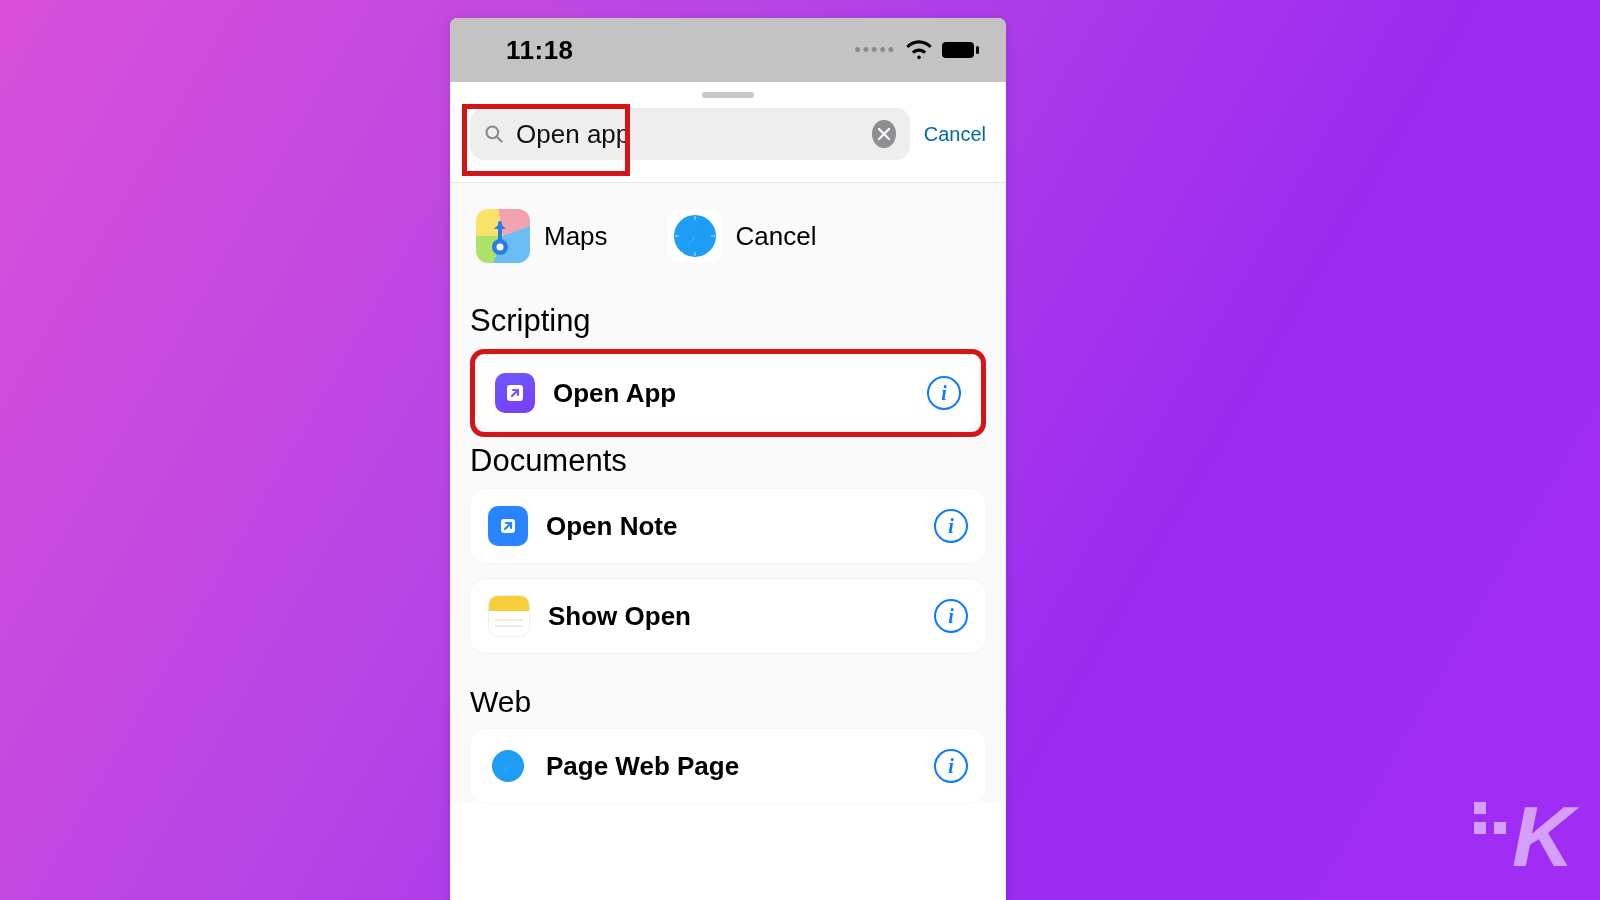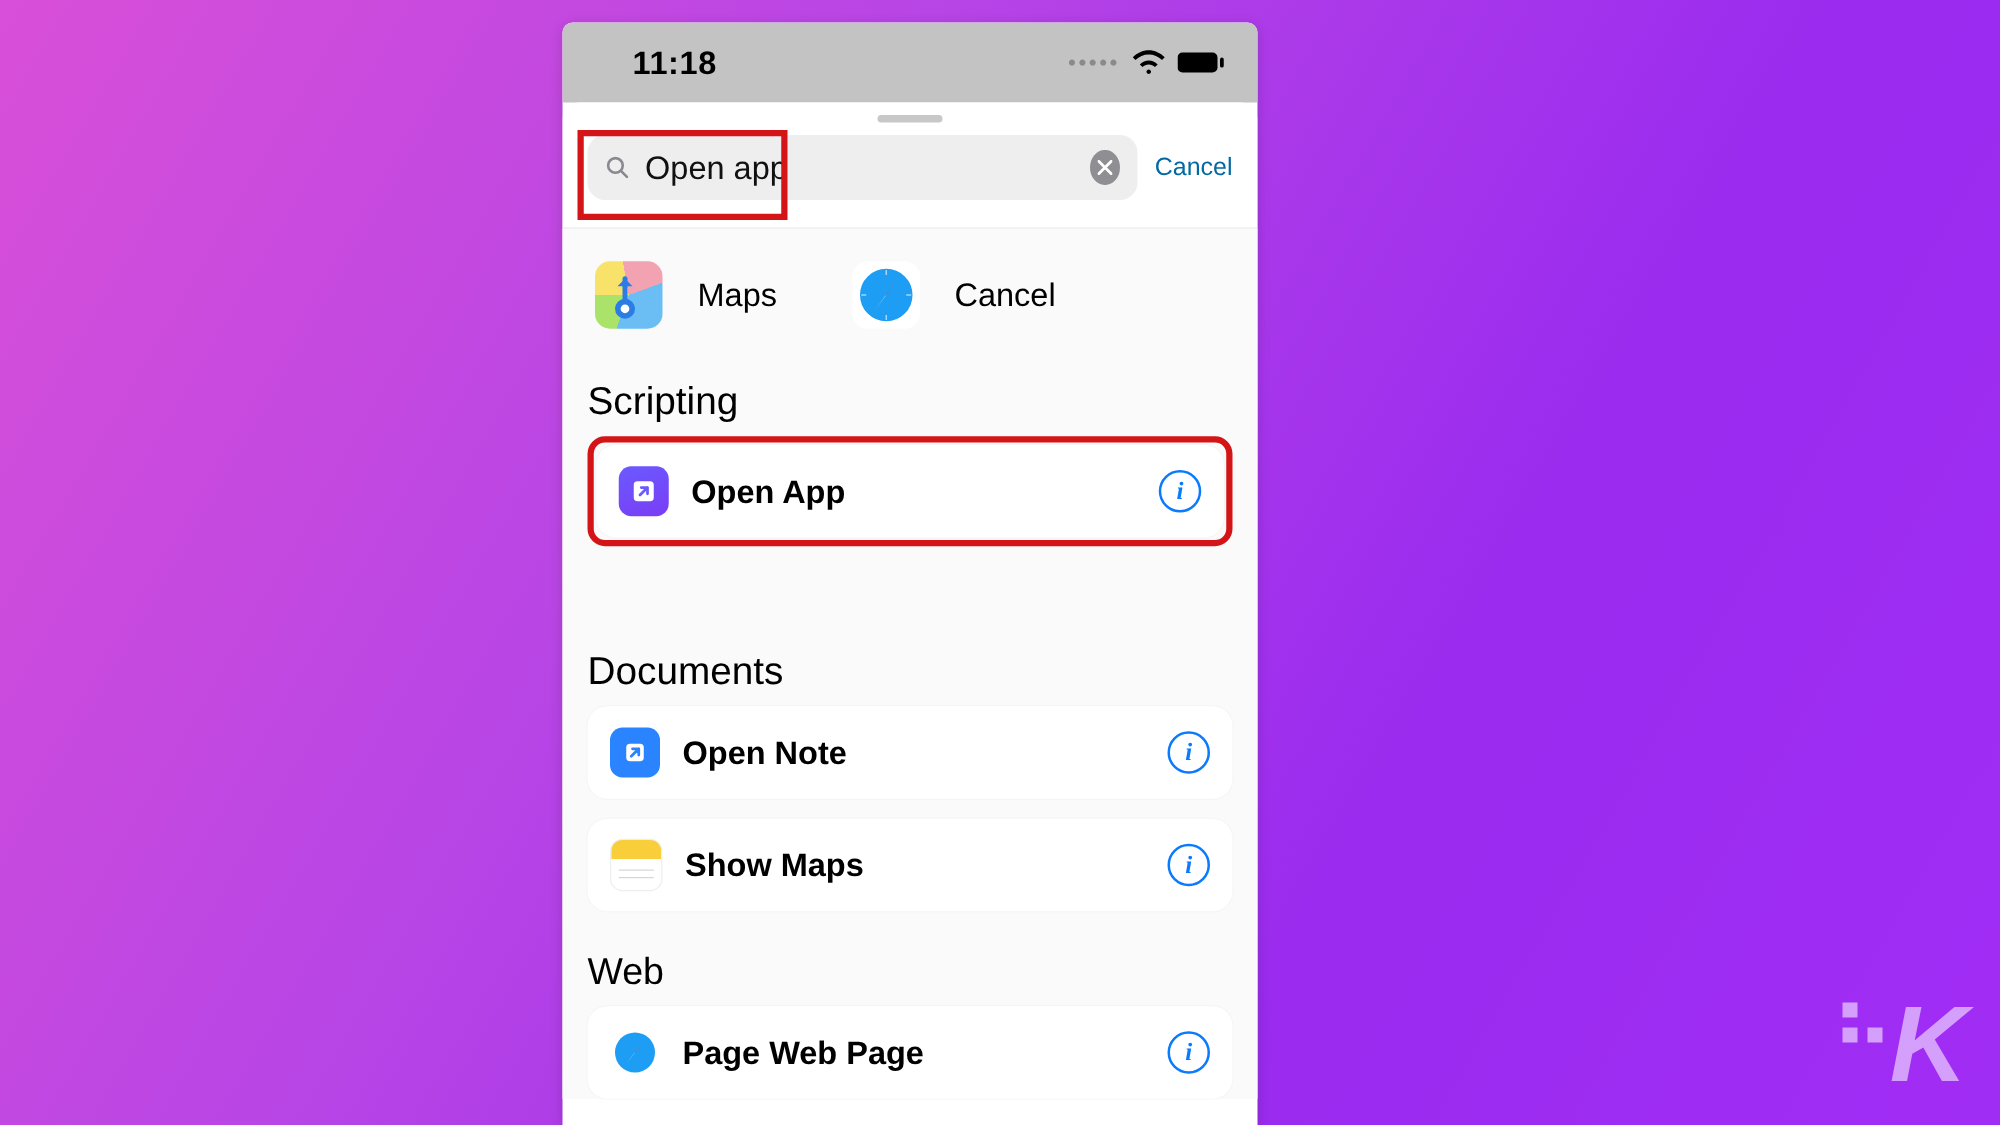--- a/index.html
+++ b/index.html
@@ -12,21 +12,21 @@
   .grabber{width:52px;height:6px;background:#c8c8c8;border-radius:4px;position:absolute;left:50%;top:10px;transform:translateX(-50%);}
   .searchrow{display:flex;align-items:center;padding:26px 20px 22px 20px;gap:14px;}
   .searchbox{flex:1;height:52px;background:#eee;border-radius:14px;display:flex;align-items:center;padding:0 14px;gap:10px;position:relative;}
   .searchbox input{border:none;outline:none;background:transparent;font-size:26px;color:#111;width:100%;}
   .clearbtn{width:28px;height:28px;border-radius:50%;background:#8f8f93;display:flex;align-items:center;justify-content:center;cursor:pointer;}
   .cancel{color:#0369a1;font-size:20px;cursor:pointer;}
   .hl-search{position:absolute;border:5px solid #d41518;pointer-events:none;}
   .divider{height:1px;background:#e7e7ea;margin:0;}
   .content{padding:0 20px 0 20px;background:#fafafb;}
   .apps-row{display:flex;gap:60px;padding:26px 6px 28px 6px;}
-  .appchip{display:flex;align-items:center;gap:28px;cursor:pointer;}
+  .appchip{display:flex;align-items:center;gap:14px;cursor:pointer;}
   .appicon{width:54px;height:54px;border-radius:12px;display:flex;align-items:center;justify-content:center;}
   .applabel{font-size:26px;color:#000;font-weight:400;}
   .section-title{font-size:30px;font-weight:400;color:#000;margin:2px 0 10px 0;}
   .section-title.lg{font-size:31px;}
   .card{background:#fff;border-radius:16px;padding:0;margin-bottom:16px;box-shadow:0 0 0 1px rgba(0,0,0,.02);}
   .row{display:flex;align-items:center;height:74px;padding:0 18px;gap:18px;cursor:pointer;}
   .row-icon{width:40px;height:40px;border-radius:10px;display:flex;align-items:center;justify-content:center;}
   .row-label{font-size:26px;color:#000;font-weight:600;flex:1;}
   .info{width:30px;height:30px;border:2.5px solid #0a7aff;border-radius:50%;display:flex;align-items:center;justify-content:center;color:#0a7aff;font-family:Georgia,serif;font-style:italic;font-weight:600;font-size:20px;cursor:pointer;}
   .hl-row{border:5px solid #d41518;border-radius:14px;padding:2px;position:relative;}
@@ -129,21 +129,21 @@
                       <path d="M7 13 L13 7 M13 7 H8 M13 7 V12" stroke="#6b5aff" stroke-width="2.2" fill="none" stroke-linecap="round" stroke-linejoin="round"></path>
                     </svg>
                 </div>
                 <div class="row-label">Open App</div>
                 <div class="info">i</div>
               </div>
             </div>
           </div>
         </div>
 
-        <div class="section-block" style="padding-top:36px;margin-top:44px;">
+        <div class="section-block" style="padding-top:4px;">
           <div class="section-title lg">Documents</div>
           <div class="card">
             <div class="row">
               <div class="row-icon" style="background:#2a84ff;">
                 <svg width="20" height="20" viewBox="0 0 20 20">
                     <rect x="3" y="3" width="14" height="14" rx="3" fill="#fff"></rect>
                     <path d="M7 13 L13 7 M13 7 H8 M13 7 V12" stroke="#2a84ff" stroke-width="2.2" fill="none" stroke-linecap="round" stroke-linejoin="round"></path>
                   </svg>
               </div>
               <div class="row-label">Open Note</div>
@@ -151,21 +151,21 @@
             </div>
           </div>
           <div class="card">
             <div class="row">
               <div class="row-icon notes-bg" style="border:1px solid #eee;">
                 <svg width="40" height="40" viewBox="0 0 40 40">
                     <line x1="6" y1="24" x2="34" y2="24" stroke="#d7d7d7" stroke-width="1"></line>
                     <line x1="6" y1="30" x2="34" y2="30" stroke="#d7d7d7" stroke-width="1"></line>
                   </svg>
               </div>
-              <div class="row-label">Show Maps</div>
+              <div class="row-label">Show Open</div>
               <div class="info">i</div>
             </div>
           </div>
         </div>
 
         <div class="section-block" style="padding-top:14px;">
           <div class="section-title">Web</div>
           <div class="card">
             <div class="row">
               <div class="row-icon" style="background:#fff;">

